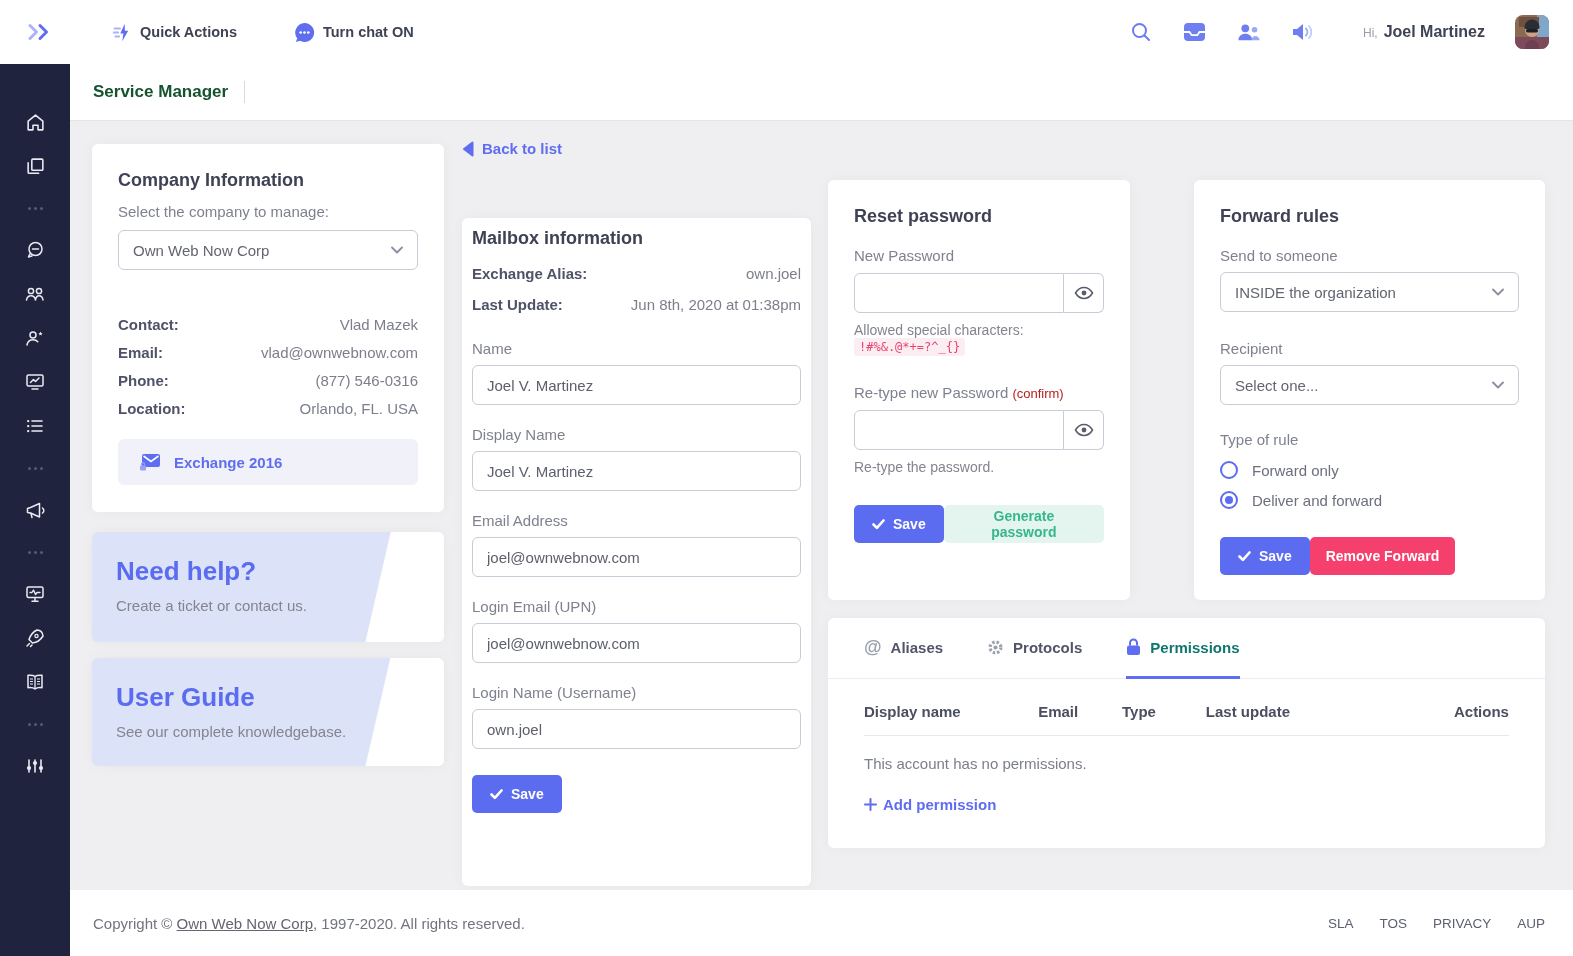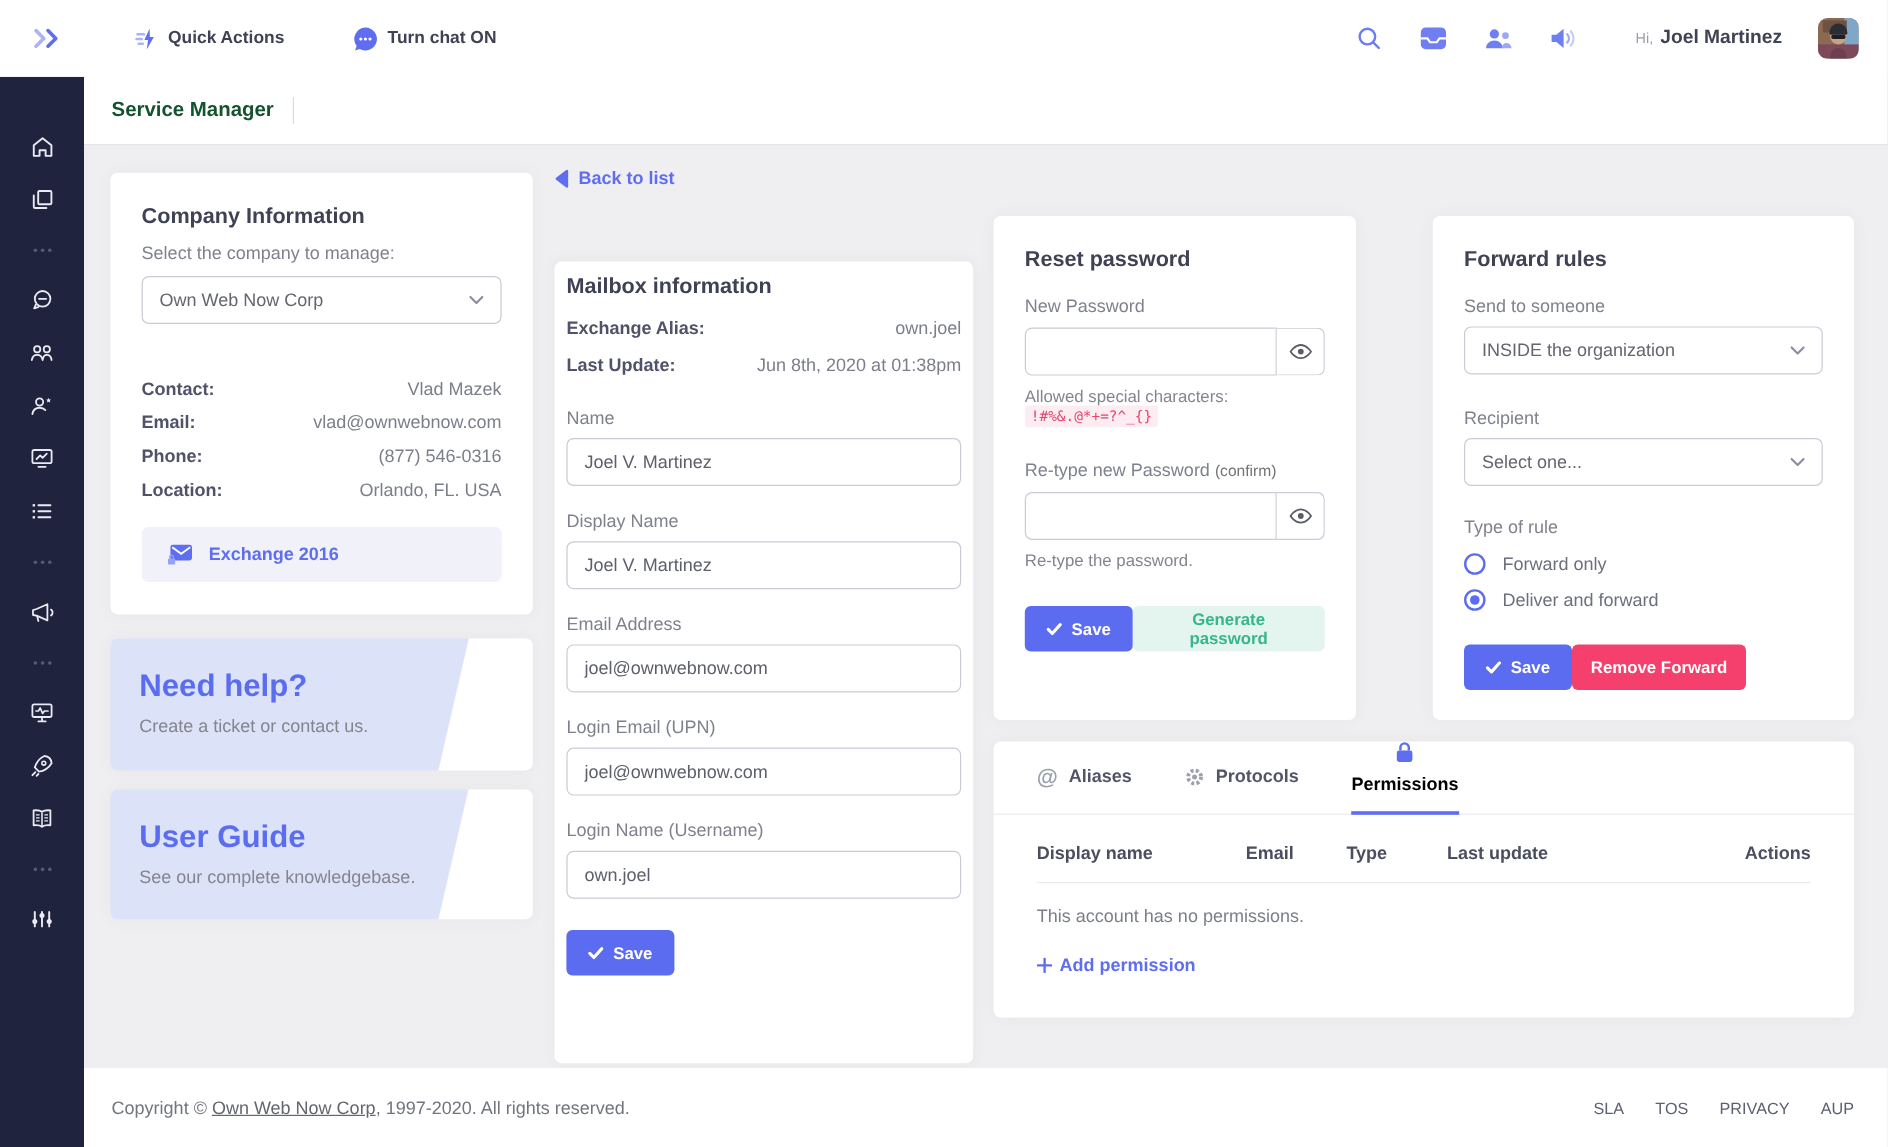--- a/index.html
+++ b/index.html
@@ -75,33 +75,33 @@
   .btn-green { background:#e4f5ef; color:#35b789; padding:0 18px; height:38px; }
   .save-row { margin-top:26px; display:flex; }
 
   
   .reset-card { left:758px; top:60px; width:302px; height:420px; padding:26px; }
   .igroup { display:flex; margin-top:9px; }
   .igroup .tinput { border-radius:6px 0 0 6px; }
   .eye-box { width:48px; height:40px; border:1px solid #c9ccd6; border-left:none; border-radius:0 6px 6px 0; display:flex; align-items:center; justify-content:center; cursor:pointer; background:#fff; }
   .hint { margin-top:9px; font-size:14px; color:#83858f; }
   .code-chars { font-family:"DejaVu Sans Mono",monospace; font-size:12px; color:#e8436f; background:#fcedf2; padding:2px 5px; border-radius:3px; }
-  .small-note { font-size:13px; color:#737373; }
+  .small-note { font-size:13px; color:#b91c1c; }
 
   
   .forward-card { left:1124px; top:60px; width:351px; height:420px; padding:26px; }
   .radio-row { display:flex; align-items:center; gap:14px; margin-top:12px; font-size:15px; color:#6c6f7d; cursor:pointer; }
   .radio { width:18px; height:18px; border:2px solid #5c6cf0; border-radius:50%; display:flex; align-items:center; justify-content:center; }
   .radio.sel::after { content:""; width:8px; height:8px; border-radius:50%; background:#5c6cf0; }
 
   
   .tabs-card { left:758px; top:498px; width:717px; height:230px; }
   .tab-row { display:flex; align-items:stretch; gap:44px; padding:0 36px; height:61px; border-bottom:1px solid #ebebf1; }
   .tab { display:flex; align-items:center; gap:9px; font-size:15px; font-weight:700; color:#52556a; cursor:pointer; border-bottom:3px solid transparent; margin-bottom:-1px; }
-  .tab.active { color:#000000; border-bottom-color:#5f6df0;flex-direction:column; }
+  .tab.active { color:#0f766e; border-bottom-color:#5f6df0; }
   .tbl { padding:24px 36px 0; }
   .thead { display:flex; font-size:15px; font-weight:700; color:#4b4e60; padding-bottom:15px; border-bottom:1px solid #e8e8ee; }
   .thead span:nth-child(1){ width:27%; } .thead span:nth-child(2){ width:13%; }
   .thead span:nth-child(3){ width:13%; } .thead span:nth-child(4){ width:25%; }
   .thead span:nth-child(5){ width:22%; text-align:right; }
   .empty-row { margin-top:19px; font-size:15px; color:#7c7f8b; }
   .add-link { margin-top:24px; display:flex; align-items:center; gap:6px; color:#5f6df0; font-size:15px; font-weight:700; cursor:pointer; }
 
   
   .footer { position:absolute; left:70px; top:890px; width:1503px; height:66px; background:#fff; display:flex; align-items:center; justify-content:space-between; padding:0 28px 0 23px; }

